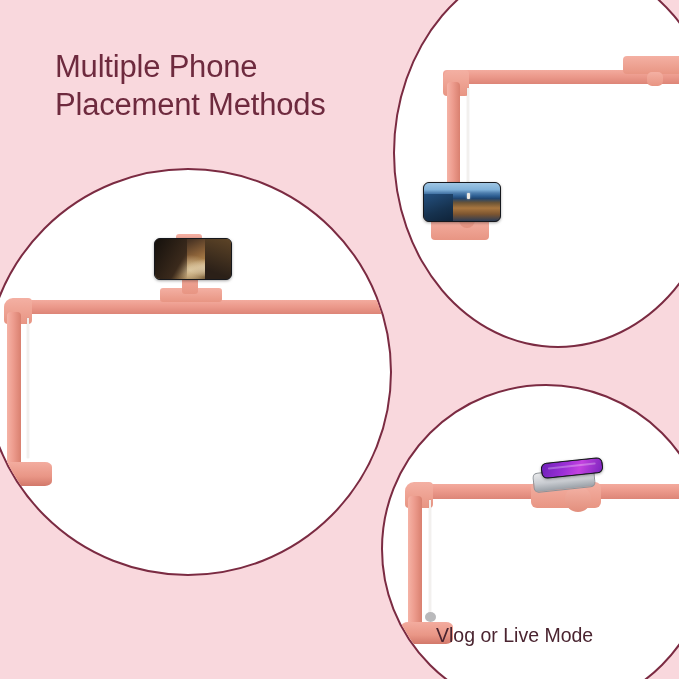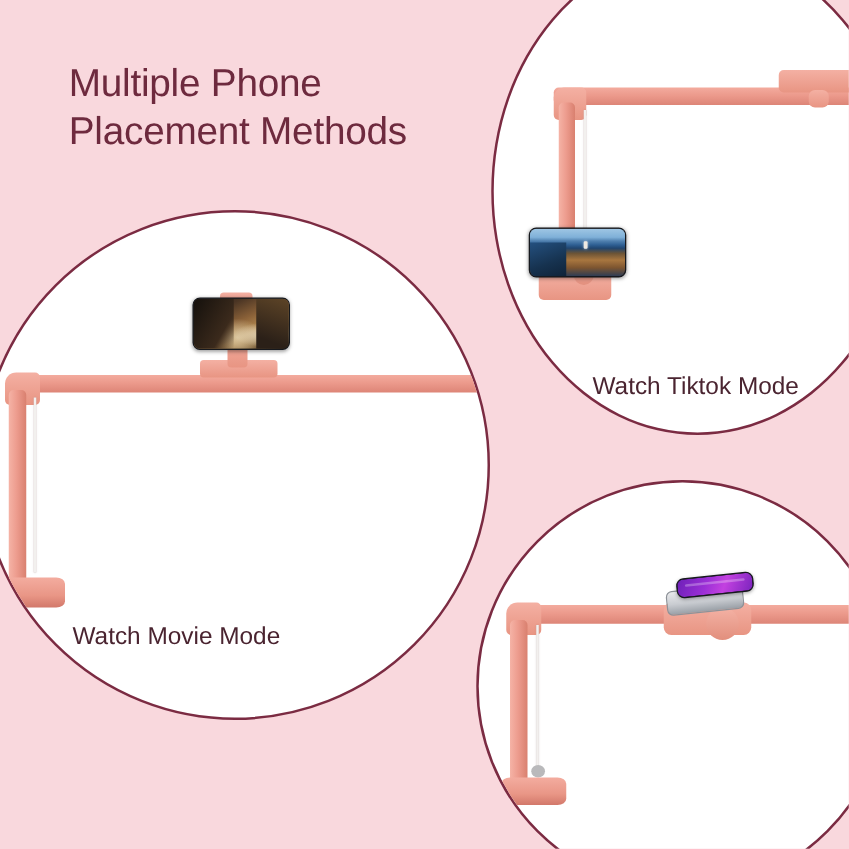--- a/index.html
+++ b/index.html
@@ -162,21 +162,20 @@
     <div class="wire" style="left:72px;top:128px;height:120px;"></div>
 
     <div class="joint" style="left:36px;top:258px;width:58px;height:22px;border-radius:4px;"></div>
     <div class="knob" style="left:64px;top:252px;width:16px;height:16px;"></div>
 
     <div class="phone" style="left:28px;top:222px;width:78px;height:40px;">
       <div class="screen">
         <div class="art-coast"></div>
       </div>
     </div>
-    <div class="clabel" style="position:absolute;left:79px;top:338px;">Watch Tiktok Mode</div>
   </div>
 
   <div class="circle" id="circle-vlog">
 
     <div class="bar" style="left:28px;top:98px;width:300px;height:15px;"></div>
 
     <div class="joint" style="left:22px;top:96px;width:28px;height:26px;border-radius:9px 4px 4px 4px;"></div>
 
     <div class="bar vert" style="left:25px;top:110px;width:14px;height:140px;"></div>
 
@@ -188,20 +187,21 @@
 
     <div class="joint" style="left:148px;top:96px;width:70px;height:26px;border-radius:6px;"></div>
     <div class="knob" style="left:182px;top:100px;width:26px;height:26px;"></div>
 
     <div class="phone-back" style="left:150px;top:84px;width:62px;height:20px;transform:rotate(-6deg);"></div>
     <div class="phone" style="left:158px;top:74px;width:62px;height:16px;transform:rotate(-6deg);">
       <div class="screen">
         <div class="art-purple"></div>
       </div>
     </div>
+    <div class="clabel" style="position:absolute;left:53px;top:238px;">Vlog or Live Mode</div>
   </div>
 
   <div class="circle" id="circle-movie">
 
     <div class="bar" style="left:22px;top:130px;width:382px;height:14px;"></div>
 
     <div class="joint" style="left:18px;top:128px;width:28px;height:26px;border-radius:9px 4px 4px 4px;"></div>
 
     <div class="bar vert" style="left:21px;top:142px;width:14px;height:162px;"></div>
 
@@ -211,16 +211,15 @@
 
     <div class="joint" style="left:174px;top:118px;width:62px;height:14px;border-radius:3px;"></div>
     <div class="joint" style="left:196px;top:96px;width:16px;height:28px;border-radius:3px;"></div>
     <div class="joint" style="left:190px;top:64px;width:26px;height:14px;border-radius:3px;"></div>
 
     <div class="phone" style="left:168px;top:68px;width:78px;height:42px;">
       <div class="screen">
         <div class="art-canyon"></div>
       </div>
     </div>
-    <div class="clabel" style="position:absolute;left:72px;top:328px;">Watch Movie Mode</div>
   </div>
 
 </div>
 
 </body></html>

